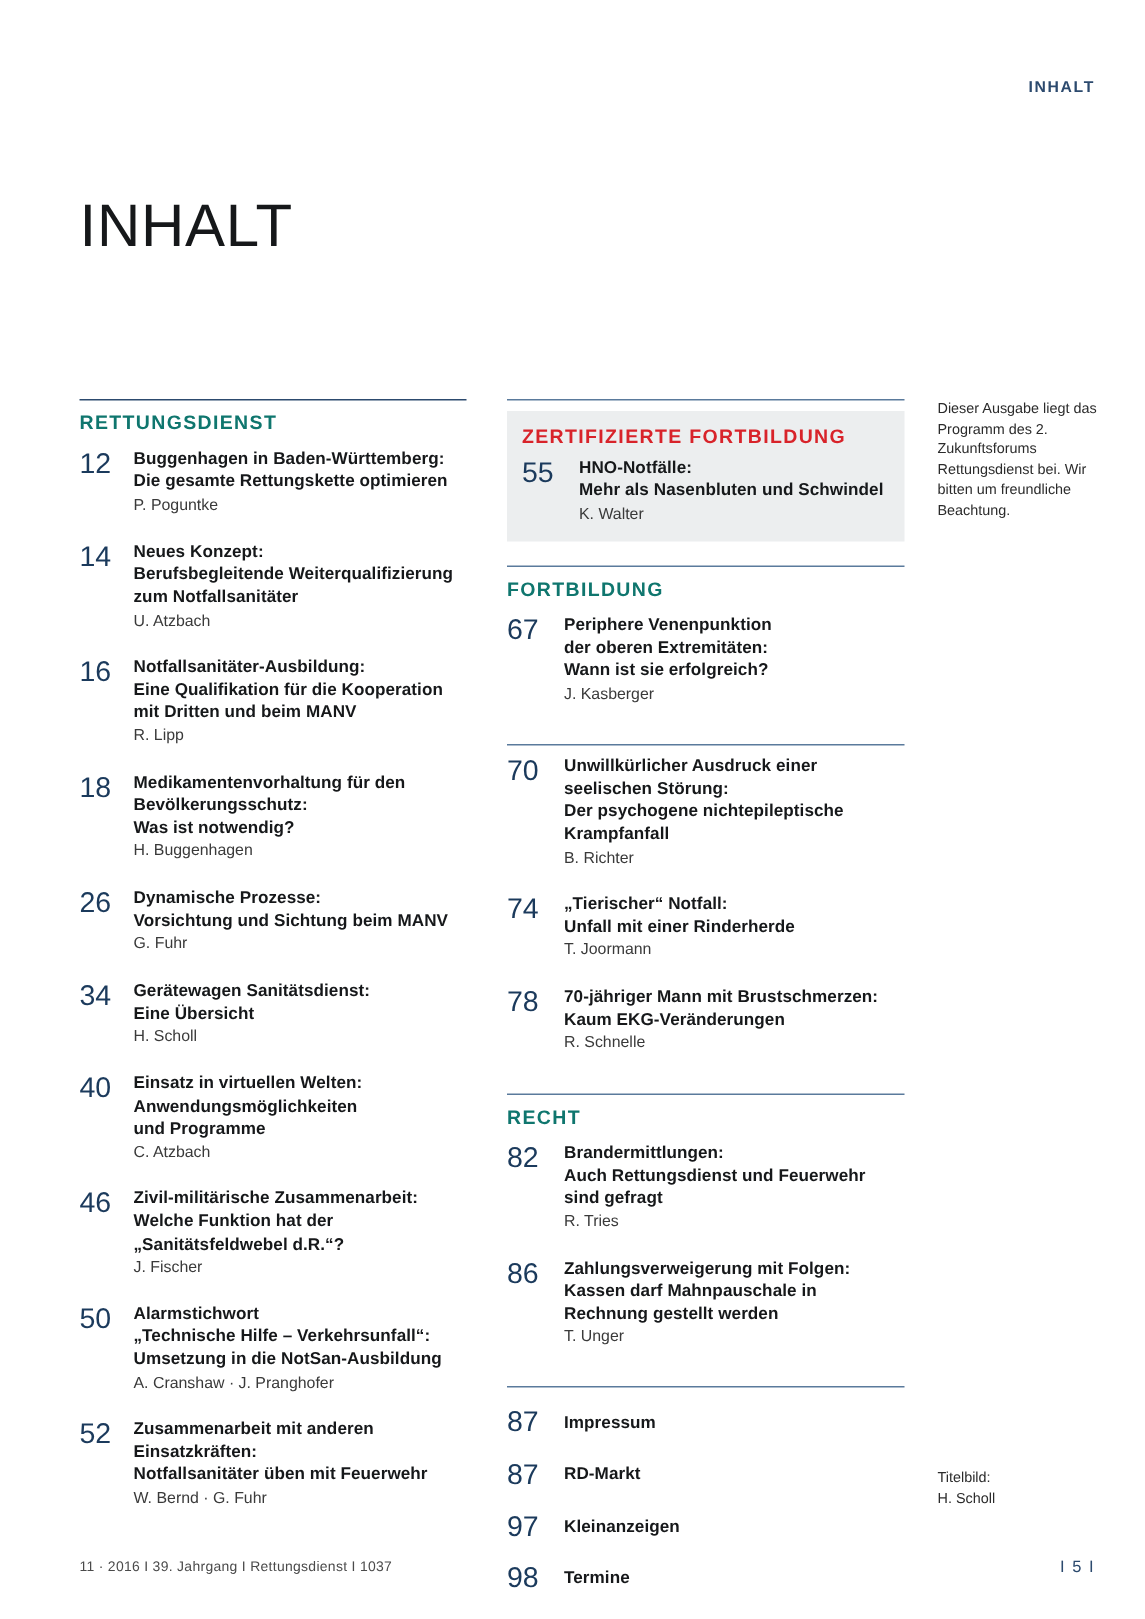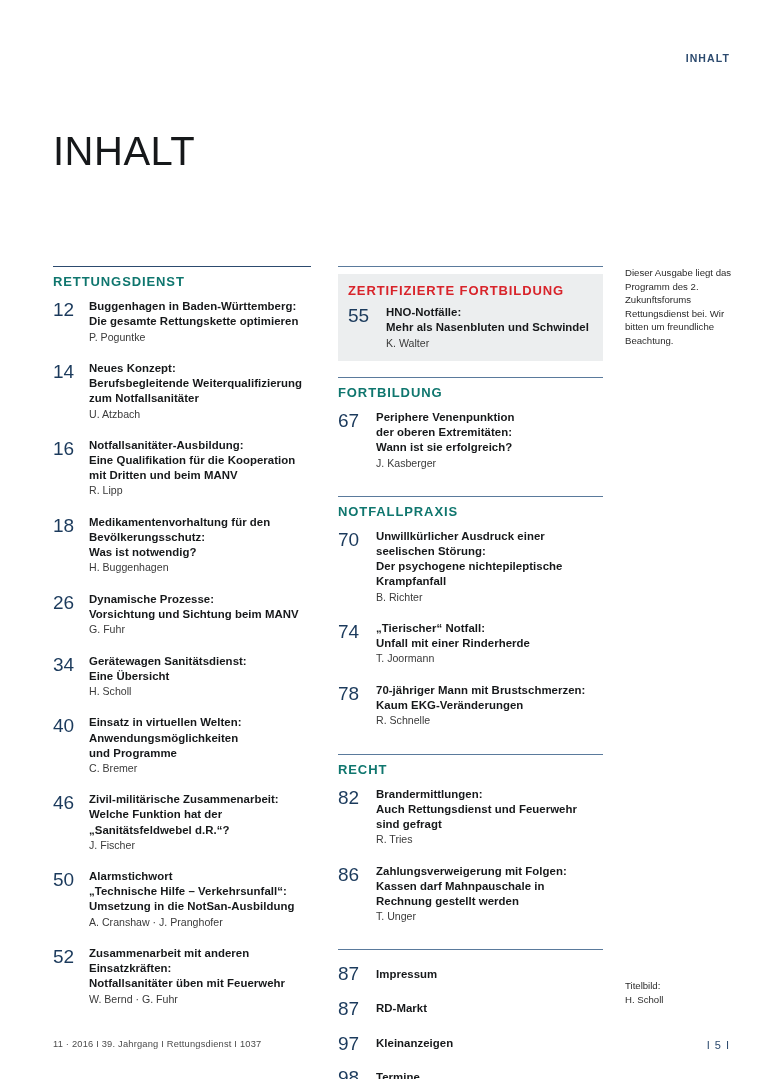--- a/index.html
+++ b/index.html
@@ -221,21 +221,21 @@
         <div class="author">H. Scholl</div>
       </div>
     </div>
 
     <div class="entry">
       <div class="pg">40</div>
       <div class="body">
         <div class="tline">Einsatz in virtuellen Welten:</div>
         <div class="tline">Anwendungsmöglichkeiten</div>
         <div class="tline">und Programme</div>
-        <div class="author">C. Bremer</div>
+        <div class="author">C. Atzbach</div>
       </div>
     </div>
 
     <div class="entry">
       <div class="pg">46</div>
       <div class="body">
         <div class="tline">Zivil-militärische Zusammenarbeit:</div>
         <div class="tline">Welche Funktion hat der</div>
         <div class="tline">„Sanitätsfeldwebel d.R.“?</div>
         <div class="author">J. Fischer</div>
@@ -292,21 +292,20 @@
         <div class="tline">Wann ist sie erfolgreich?</div>
         <div class="author">J. Kasberger</div>
       </div>
     </div>
   </div>
 
   <div class="sec-gap-sm"></div>
 
   <div class="section">
     <div class="rule thin"></div>
-    <div class="section-head">NOTFALLPRAXIS</div>
 
     <div class="entry">
       <div class="pg">70</div>
       <div class="body">
         <div class="tline">Unwillkürlicher Ausdruck einer</div>
         <div class="tline">seelischen Störung:</div>
         <div class="tline">Der psychogene nichtepileptische</div>
         <div class="tline">Krampfanfall</div>
         <div class="author">B. Richter</div>
       </div>

